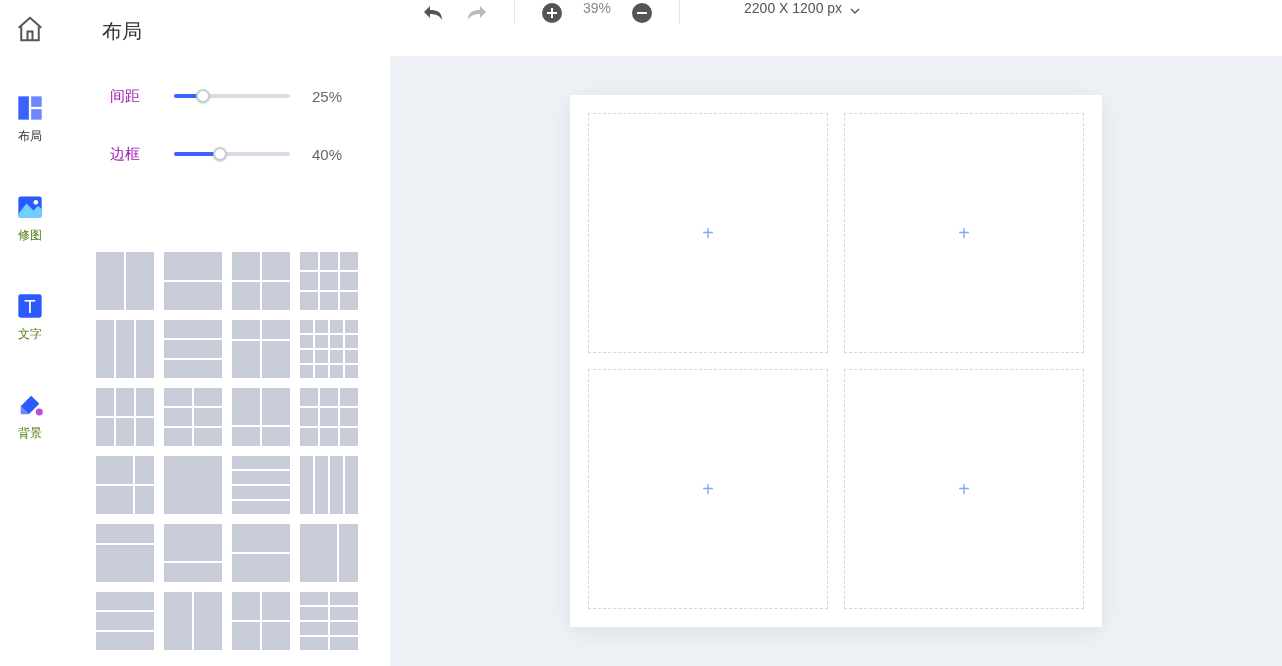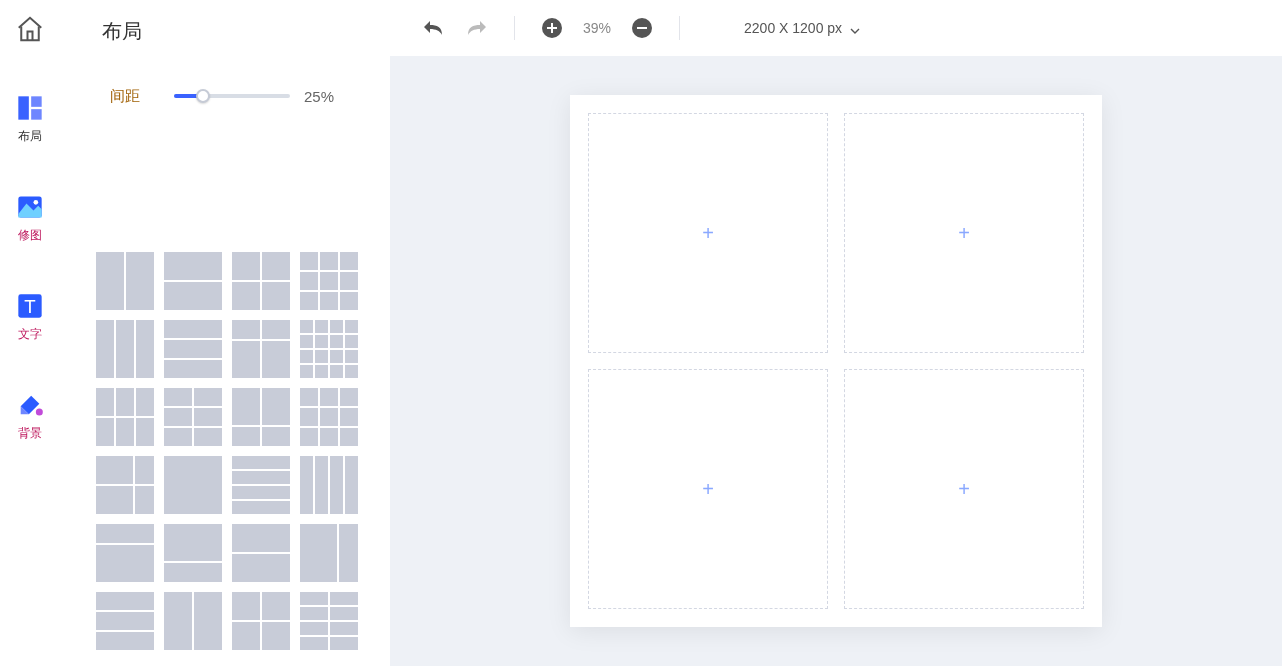--- a/index.html
+++ b/index.html
@@ -9,45 +9,45 @@
   .leftnav {
     position: absolute; left: 0; top: 0; width: 60px; height: 666px;
     background: #ffffff;
     display: flex; flex-direction: column; align-items: center;
     padding-top: 14px;
   }
   .leftnav .home { width: 30px; height: 30px; color: #555; }
   .leftnav .navgroup { margin-top: 50px; display: flex; flex-direction: column; align-items: center; gap: 48px; }
   .navitem { display: flex; flex-direction: column; align-items: center; gap: 6px; cursor: pointer; }
   .navitem .ico { width: 28px; height: 28px; }
-  .navitem .lbl { font-size: 12px; color: #be185d; }
+  .navitem .lbl { font-size: 12px; color: #4d7c0f; }
   .navitem.active .lbl { color: #333; }
 
   
   .sidepanel {
     position: absolute; left: 60px; top: 0; width: 330px; height: 666px;
     background: #ffffff;
   }
   .sidepanel .title {
     position: absolute; left: 42px; top: 18px;
     font-size: 20px; color: #333;
   }
   .sliders { position: absolute; left: 50px; top: 82px; right: 40px; display: flex; flex-direction: column; gap: 30px; }
   .sliderrow { display: flex; align-items: center; height: 28px; }
-  .sliderrow .slabel { width: 50px; font-size: 15px; color: #a16207; }
+  .sliderrow .slabel { width: 50px; font-size: 15px; color: #a21caf; }
   .sliderrow .track {
     position: relative; flex: 1; height: 4px; background: #d8dde5; border-radius: 2px; margin: 0 14px;
   }
   .sliderrow .fill { position: absolute; left: 0; top: 0; height: 100%; background: #3a62ff; border-radius: 2px; }
   .sliderrow .thumb {
     position: absolute; top: 50%; width: 14px; height: 14px; border-radius: 50%;
     background: #fff; border: 2px solid #c6cbd6; transform: translate(-50%, -50%);
     box-shadow: 0 1px 2px rgba(0,0,0,0.15);
   }
-  .sliderrow .sval { width: 46px; text-align: left; font-size: 15px; color: #666; }
+  .sliderrow .sval { width: 46px; text-align: center; font-size: 15px; color: #666; }
 
   .gallerywrap {
     position: absolute; left: 36px; top: 252px; right: 10px; bottom: 0;
     overflow-y: auto;
   }
   
   .gallerywrap::-webkit-scrollbar { width: 14px; }
   .gallerywrap::-webkit-scrollbar-track { background: #f0f0f0; }
   .gallerywrap::-webkit-scrollbar-thumb { background: #c4c6cc; }
   .gallerywrap::-webkit-scrollbar-button { background:#f0f0f0; height:14px; }
@@ -58,21 +58,21 @@
   }
   .thumb58 {
     width: 58px; height: 58px; background: #fff; display: grid; gap: 2px;
     cursor: pointer;
   }
   .thumb58 div { background: #c8ccd8; }
 
   
   .toolbar {
     position: absolute; left: 390px; top: 0; right: 0; height: 56px;
-    display: flex; align-items: center; padding-left: 30px; gap: 18px;
+    display: flex; align-items: flex-start; padding-left: 30px; gap: 18px;
     background: #ffffff;
   }
   .toolbar .sep { width: 1px; height: 24px; background: #e2e4ea; margin: 0 6px; }
   .toolbar .tbtn { width: 26px; height: 26px; display:flex; align-items:center; justify-content:center; color:#555; cursor:pointer; }
   .toolbar .tbtn svg { width: 24px; height: 24px; }
   .zoomlabel { font-size: 14px; color: #888; }
   .sizesel { display:flex; align-items:center; gap:8px; font-size:14px; color:#555; cursor:pointer; margin-left: 40px;}
   .sizesel .chev { width:10px; height:10px; }
 
   
@@ -152,20 +152,28 @@
 
   <div class="sliders">
     <div class="sliderrow">
       <span class="slabel">间距</span>
       <div class="track">
         <div class="fill" style="width:25%"></div>
         <div class="thumb" style="left:25%"></div>
       </div>
       <span class="sval">25%</span>
     </div>
+    <div class="sliderrow">
+      <span class="slabel">边框</span>
+      <div class="track">
+        <div class="fill" style="width:40%"></div>
+        <div class="thumb" style="left:40%"></div>
+      </div>
+      <span class="sval">40%</span>
+    </div>
   </div>
 
   <div class="gallerywrap">
     <div class="gallery" id="gallery">
         <div class="thumb58" style="grid-template-rows: 1fr; grid-template-columns: 1fr 1fr;">
           <div></div>
           <div></div>
         </div>
         <div class="thumb58" style="grid-template-rows: 1fr 1fr; grid-template-columns: 1fr;">
           <div></div>

